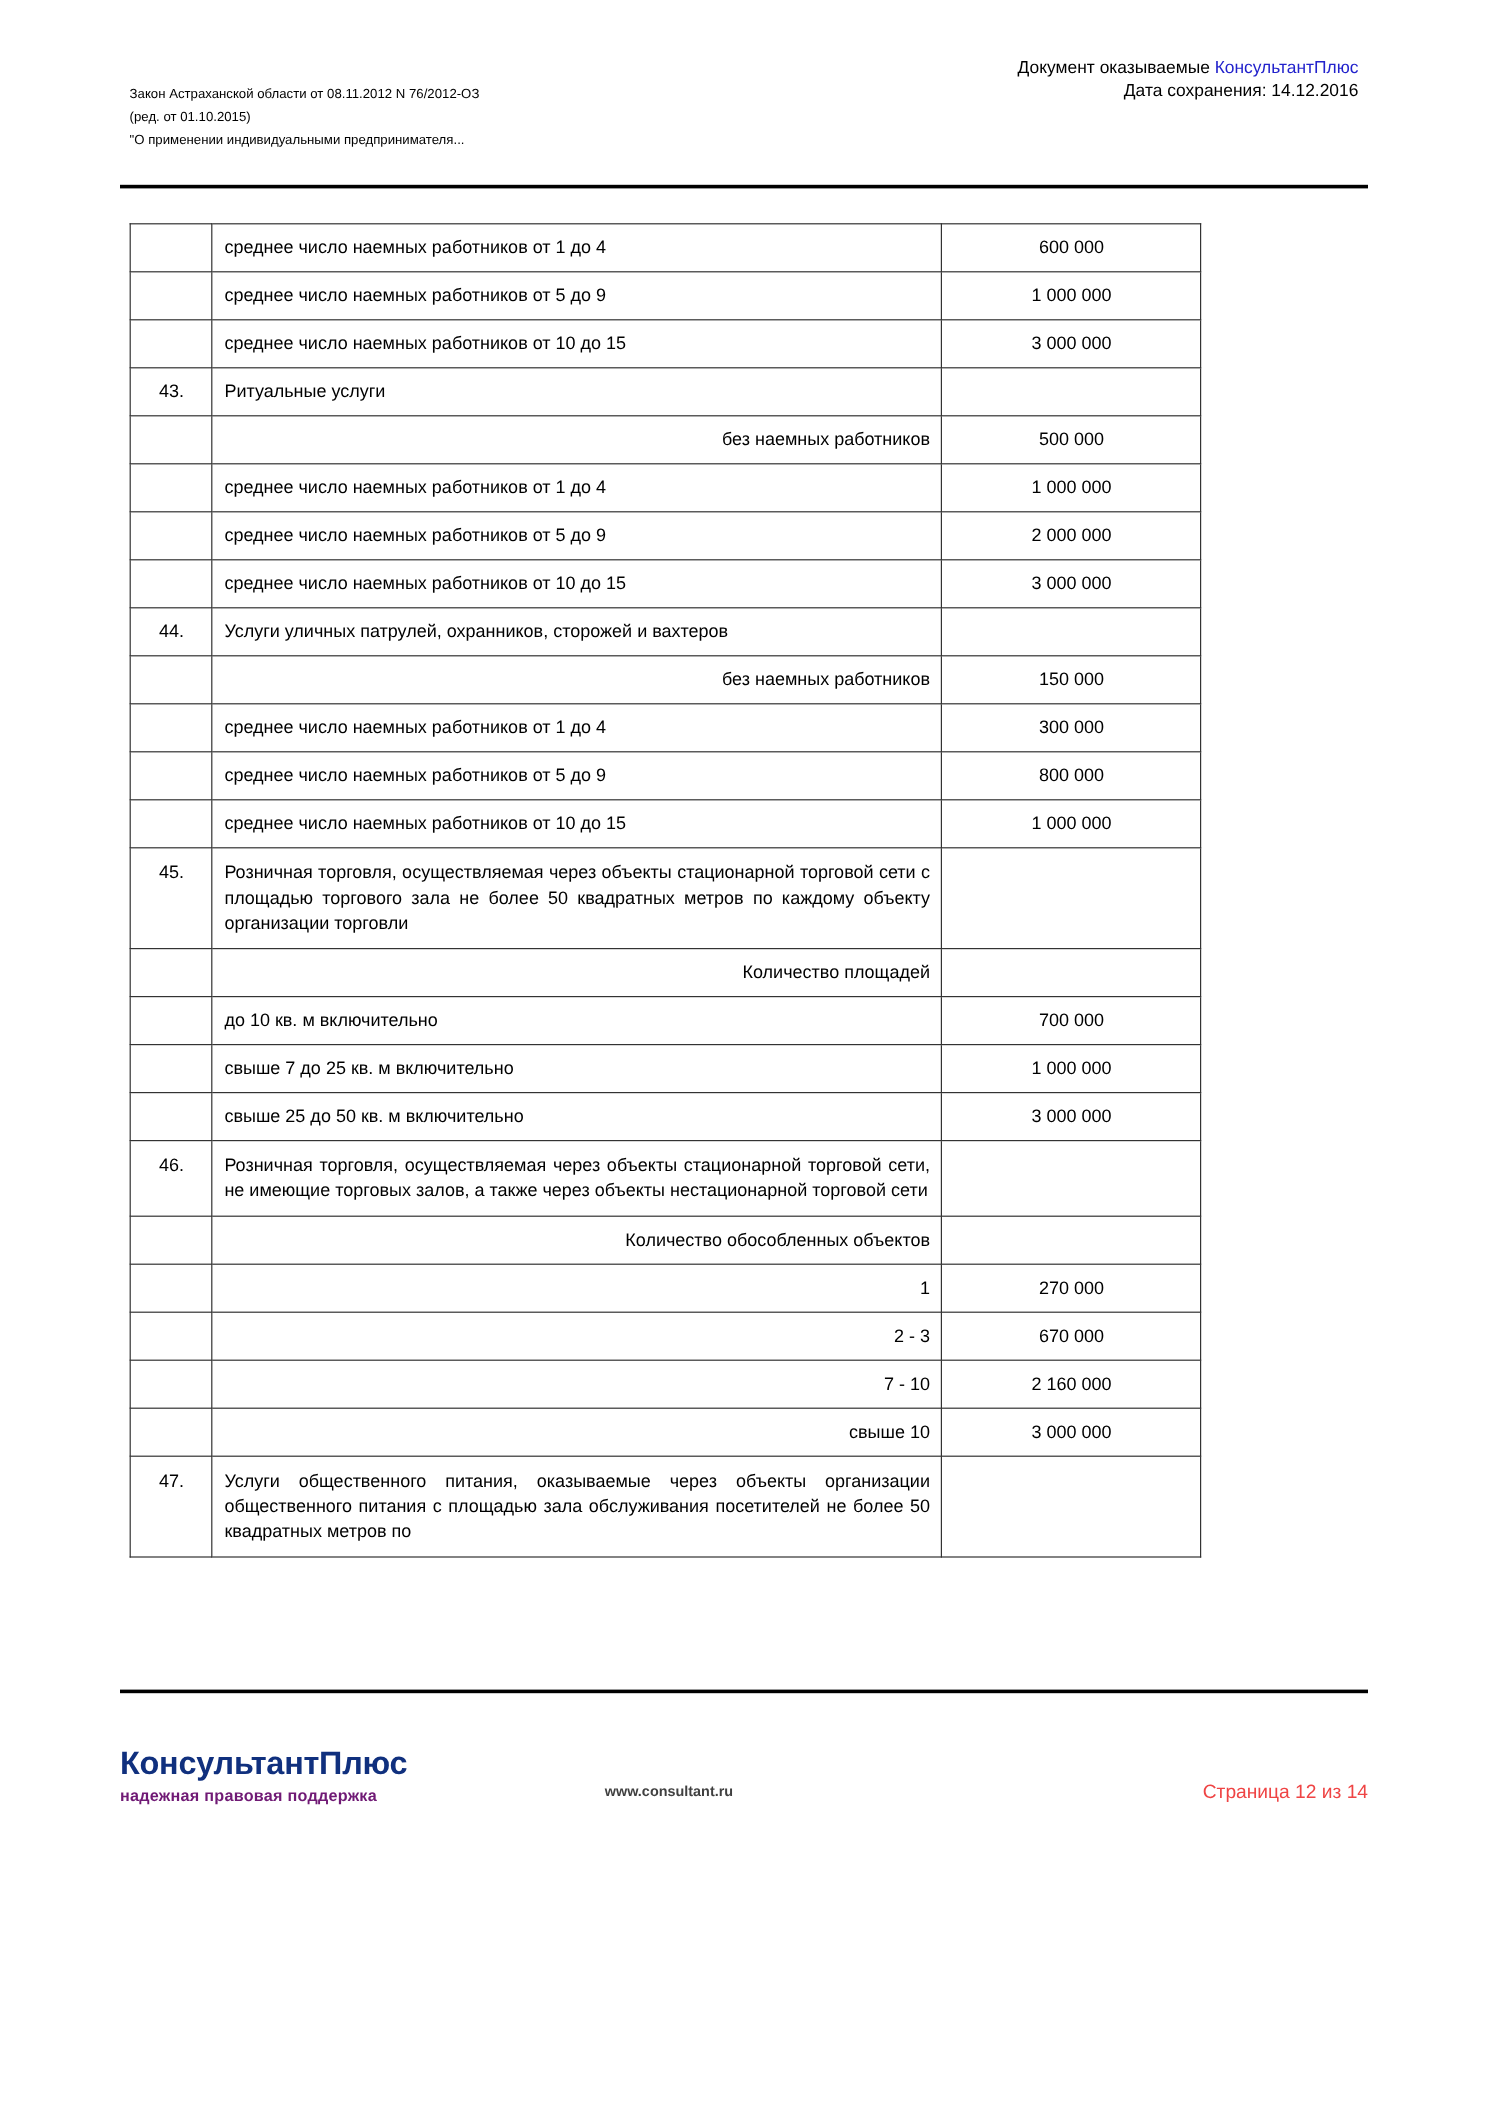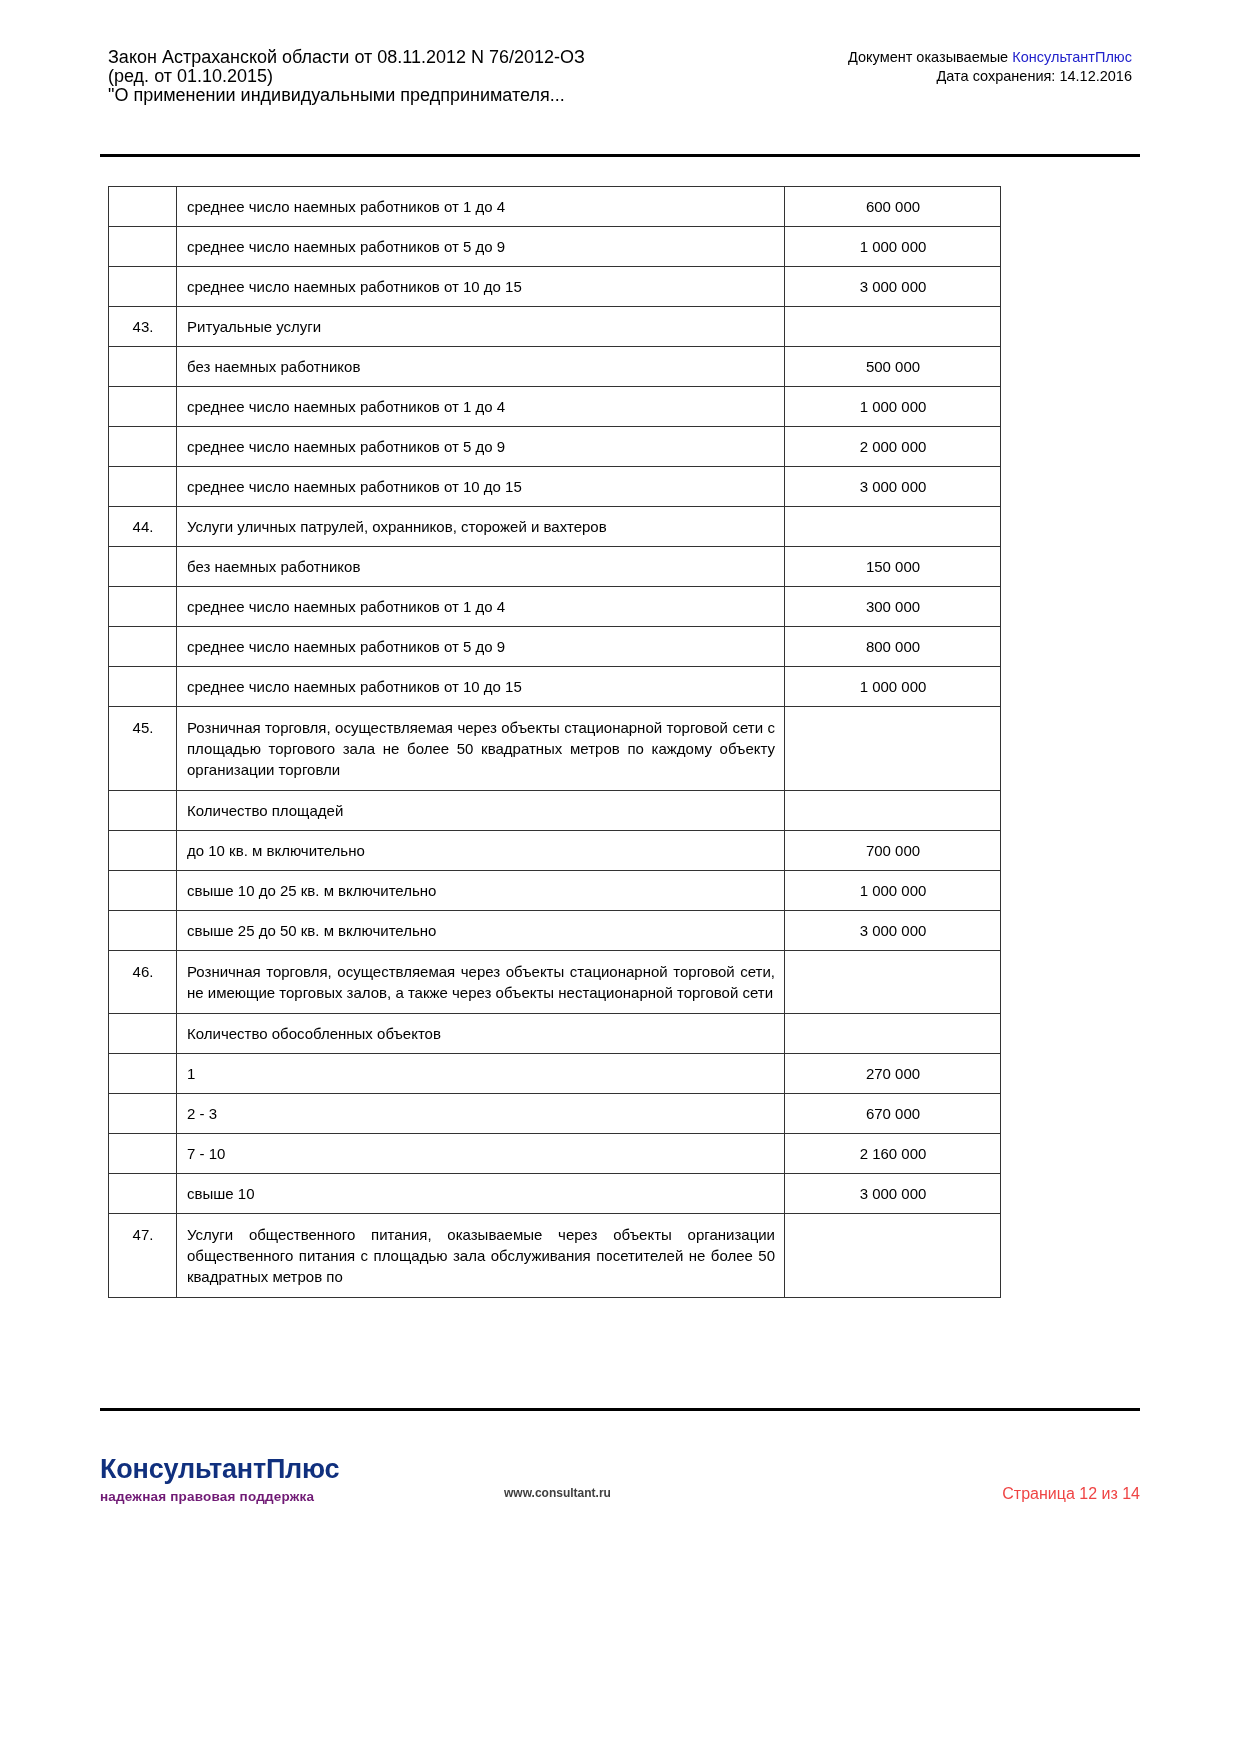--- a/index.html
+++ b/index.html
@@ -26,23 +26,24 @@
   .doc-header {
     position: absolute;
     top: 48px;
     left: 108px;
     right: 108px;
     display: flex;
     justify-content: space-between;
     align-items: flex-start;
   }
   .hdr-left {
-    font-size: 18px;
+    font-size: 11px;
     line-height: 19px;
     white-space: nowrap;
+    margin-top: 22px;
   }
   .hdr-right {
     font-size: 14.5px;
     line-height: 19px;
     text-align: right;
     white-space: nowrap;
   }
   .brand-link {
     color: #2222cc;
   }
@@ -79,21 +80,21 @@
   col.c-num  { width: 68px; }
   col.c-desc { width: 608px; }
   col.c-val  { width: 216px; }
 
   td.num {
     text-align: center;
     padding-left: 4px;
     padding-right: 4px;
   }
   td.desc { text-align: left; }
-  td.desc.center { text-align: left; }
+  td.desc.center { text-align: right; }
   td.desc.just {
     text-align: justify;
     text-align-last: left;
     hyphens: none;
     margin-left: 16px;
   }
   td.val {
     text-align: center;
     white-space: nowrap;
   }
@@ -251,21 +252,21 @@
             <td class="desc center">Количество площадей</td>
             <td class="val"></td>
           </tr>
           <tr>
             <td class="num"></td>
             <td class="desc">до 10 кв. м включительно</td>
             <td class="val">700 000</td>
           </tr>
           <tr>
             <td class="num"></td>
-            <td class="desc">свыше 10 до 25 кв. м включительно</td>
+            <td class="desc">свыше 7 до 25 кв. м включительно</td>
             <td class="val">1 000 000</td>
           </tr>
           <tr>
             <td class="num"></td>
             <td class="desc">свыше 25 до 50 кв. м включительно</td>
             <td class="val">3 000 000</td>
           </tr>
           <tr class="tall">
             <td class="num">46.</td>
             <td class="desc just">Розничная торговля, осуществляемая через объекты стационарной торговой сети, не имеющие торговых залов, а также через объекты нестационарной торговой сети</td>

